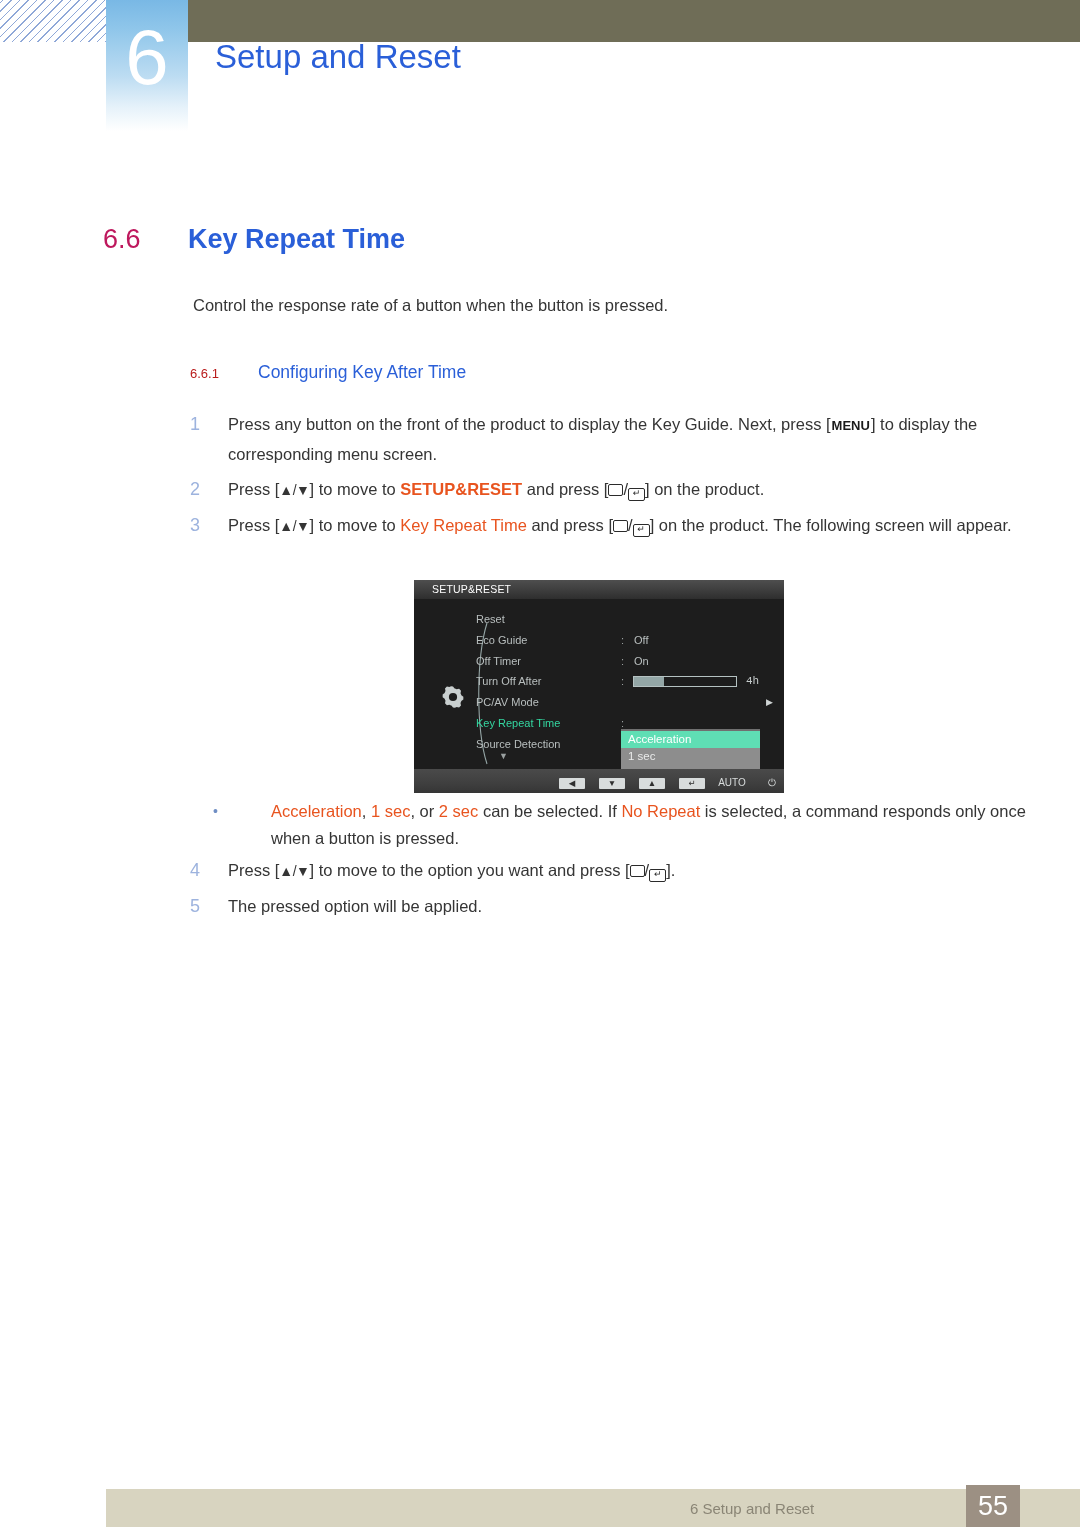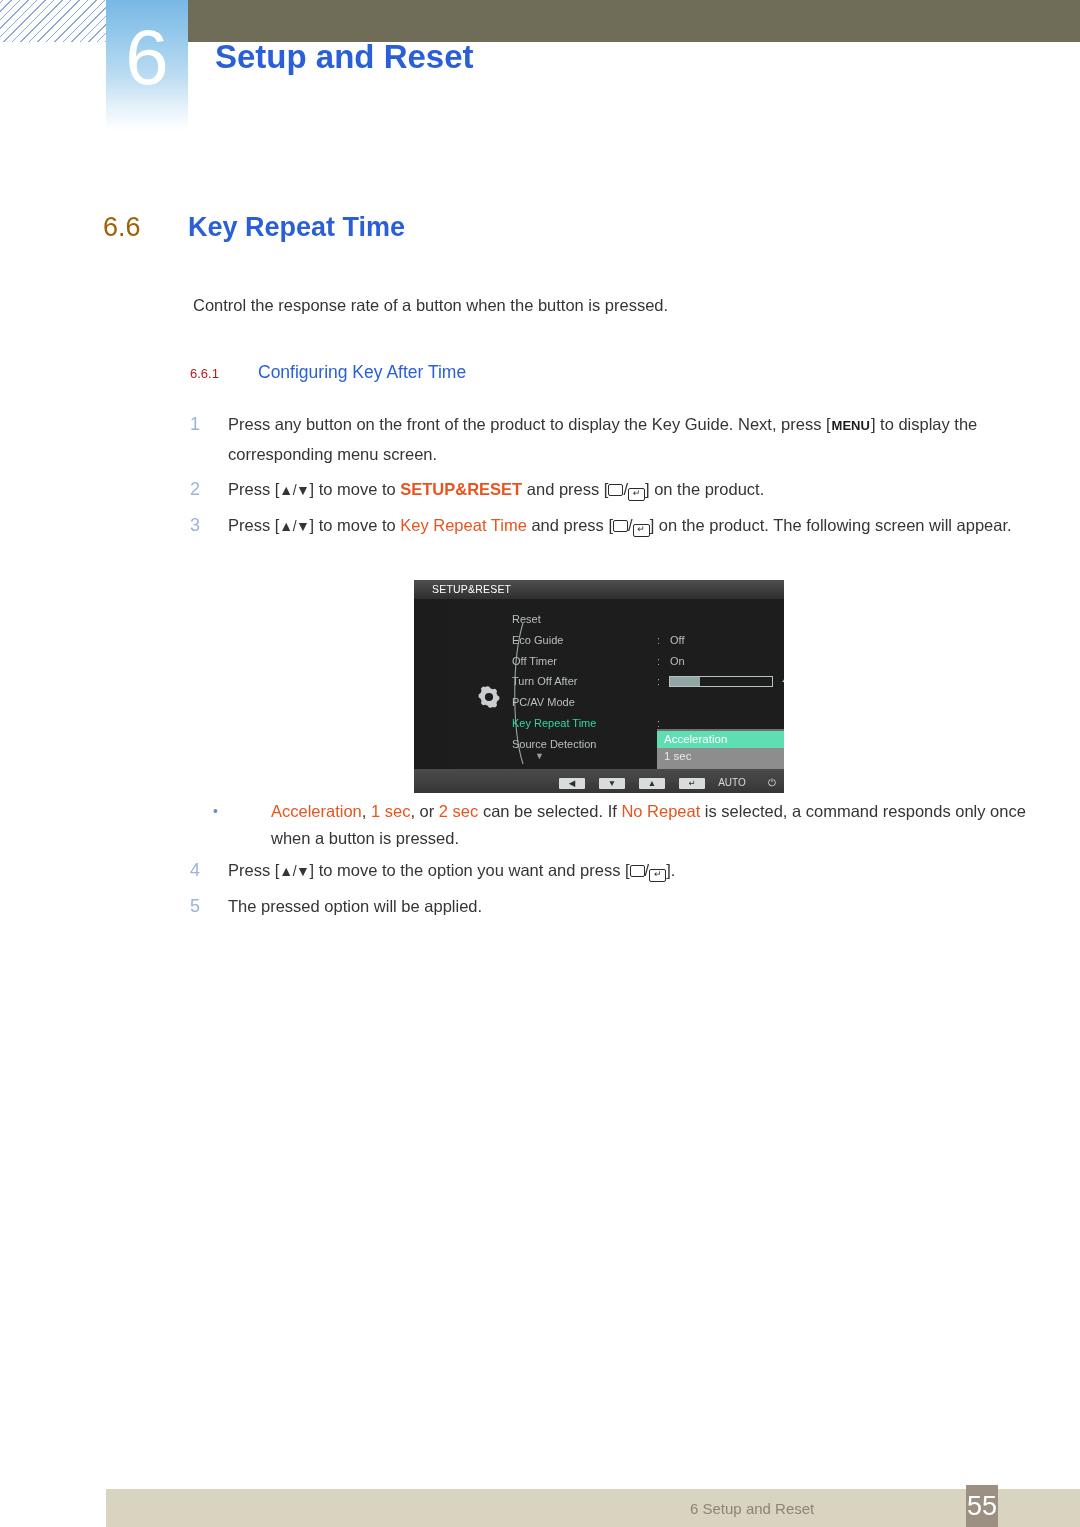--- a/index.html
+++ b/index.html
@@ -52,36 +52,37 @@
     font-size: 78px;
     line-height: 110px;
     color: #ffffff;
     font-weight: 400;
   }
   .chapter-title {
     position: absolute;
     left: 215px; top: 38px;
     font-size: 33px;
     color: #2a5fd8;
-    font-weight: 700;
+    font-weight: 400;
     letter-spacing: 0px;
   }
 
   
   .section-heading {
     position: absolute;
     left: 103px; top: 212px;
     display: flex;
     align-items: baseline;
   }
   .section-num {
     font-size: 27px;
-    color: #a16207;
+    color: #be185d;
     width: 85px;
     display: inline-block;
+    margin-top: 12px;
   }
   .section-name {
     font-size: 27px;
     color: #2a5fd8;
     font-weight: 700;
   }
 
   .intro-text {
     position: absolute;
     left: 193px; top: 296px;
@@ -187,21 +188,20 @@
     left: 18px; top: 3px;
     font-size: 10.5px;
     color: #ffffff;
     letter-spacing: 0.2px;
   }
   .osd-body {
     position: absolute;
     left: 0; top: 19px;
     width: 370px; height: 170px;
     background: #1d1d1d;
-    margin-left: 36px;
   }
   .osd-gear {
     position: absolute;
     left: 26px; top: 85px;
     width: 26px; height: 26px;
   }
   .osd-arc {
     position: absolute;
     left: 56px; top: 22px;
     width: 22px; height: 145px;
@@ -360,21 +360,21 @@
   }
   .footer-text {
     position: absolute;
     left: 690px; top: 1500px;
     font-size: 15px;
     color: #8a8575;
   }
   .footer-page {
     position: absolute;
     left: 966px; top: 1485px;
-    width: 32px; height: 42px;
+    width: 54px; height: 42px;
     background: #9c9083;
     color: #ffffff;
     font-size: 27px;
     text-align: center;
     line-height: 42px;
   }
 </style>
 </head>
 <body>
 

